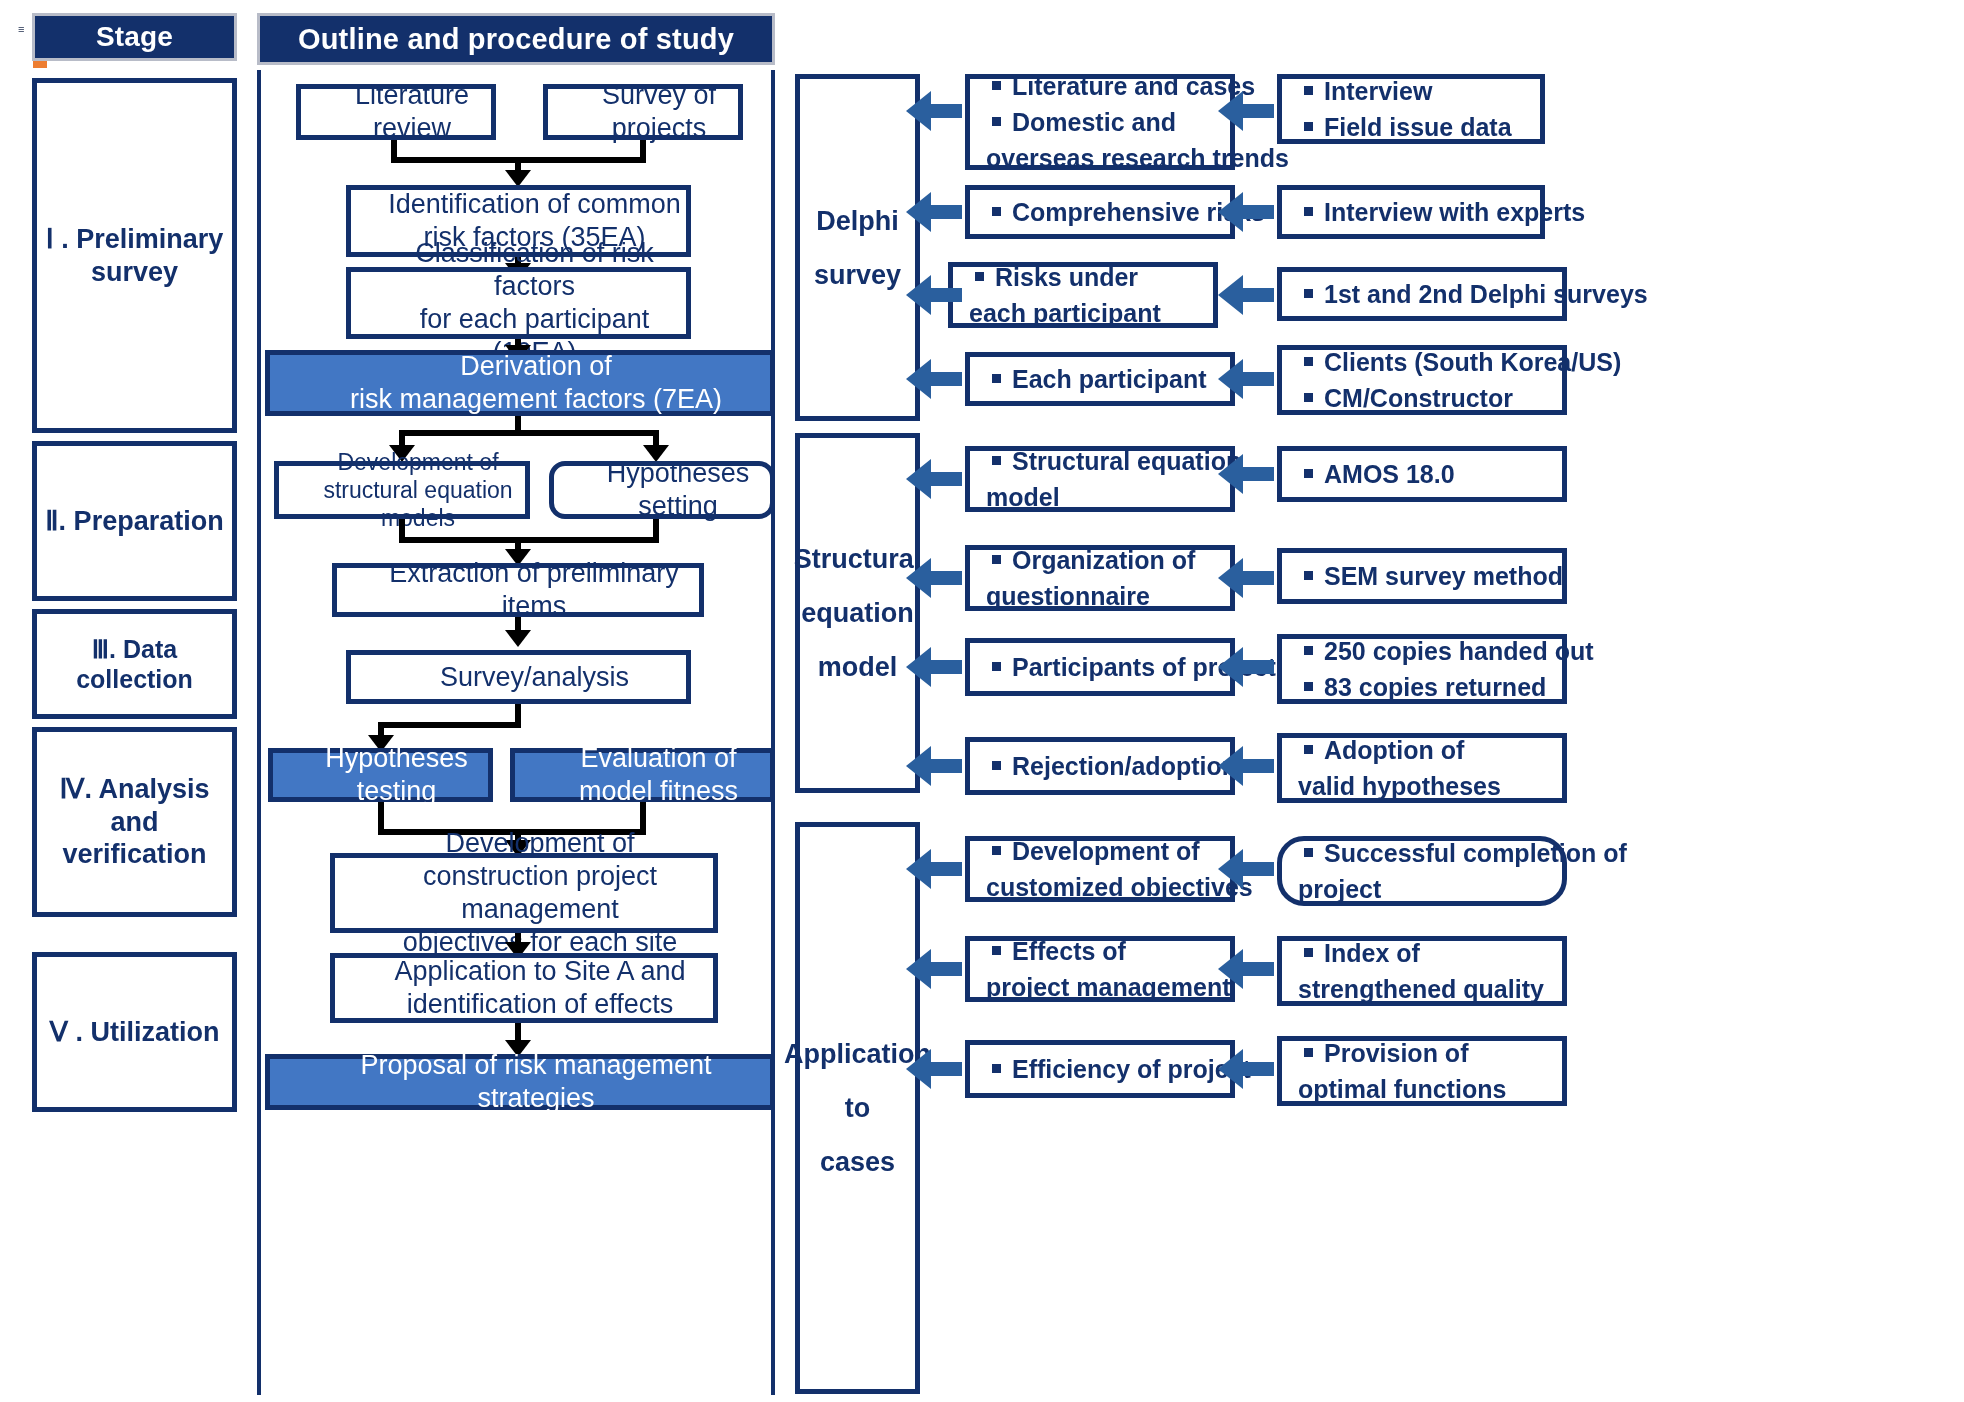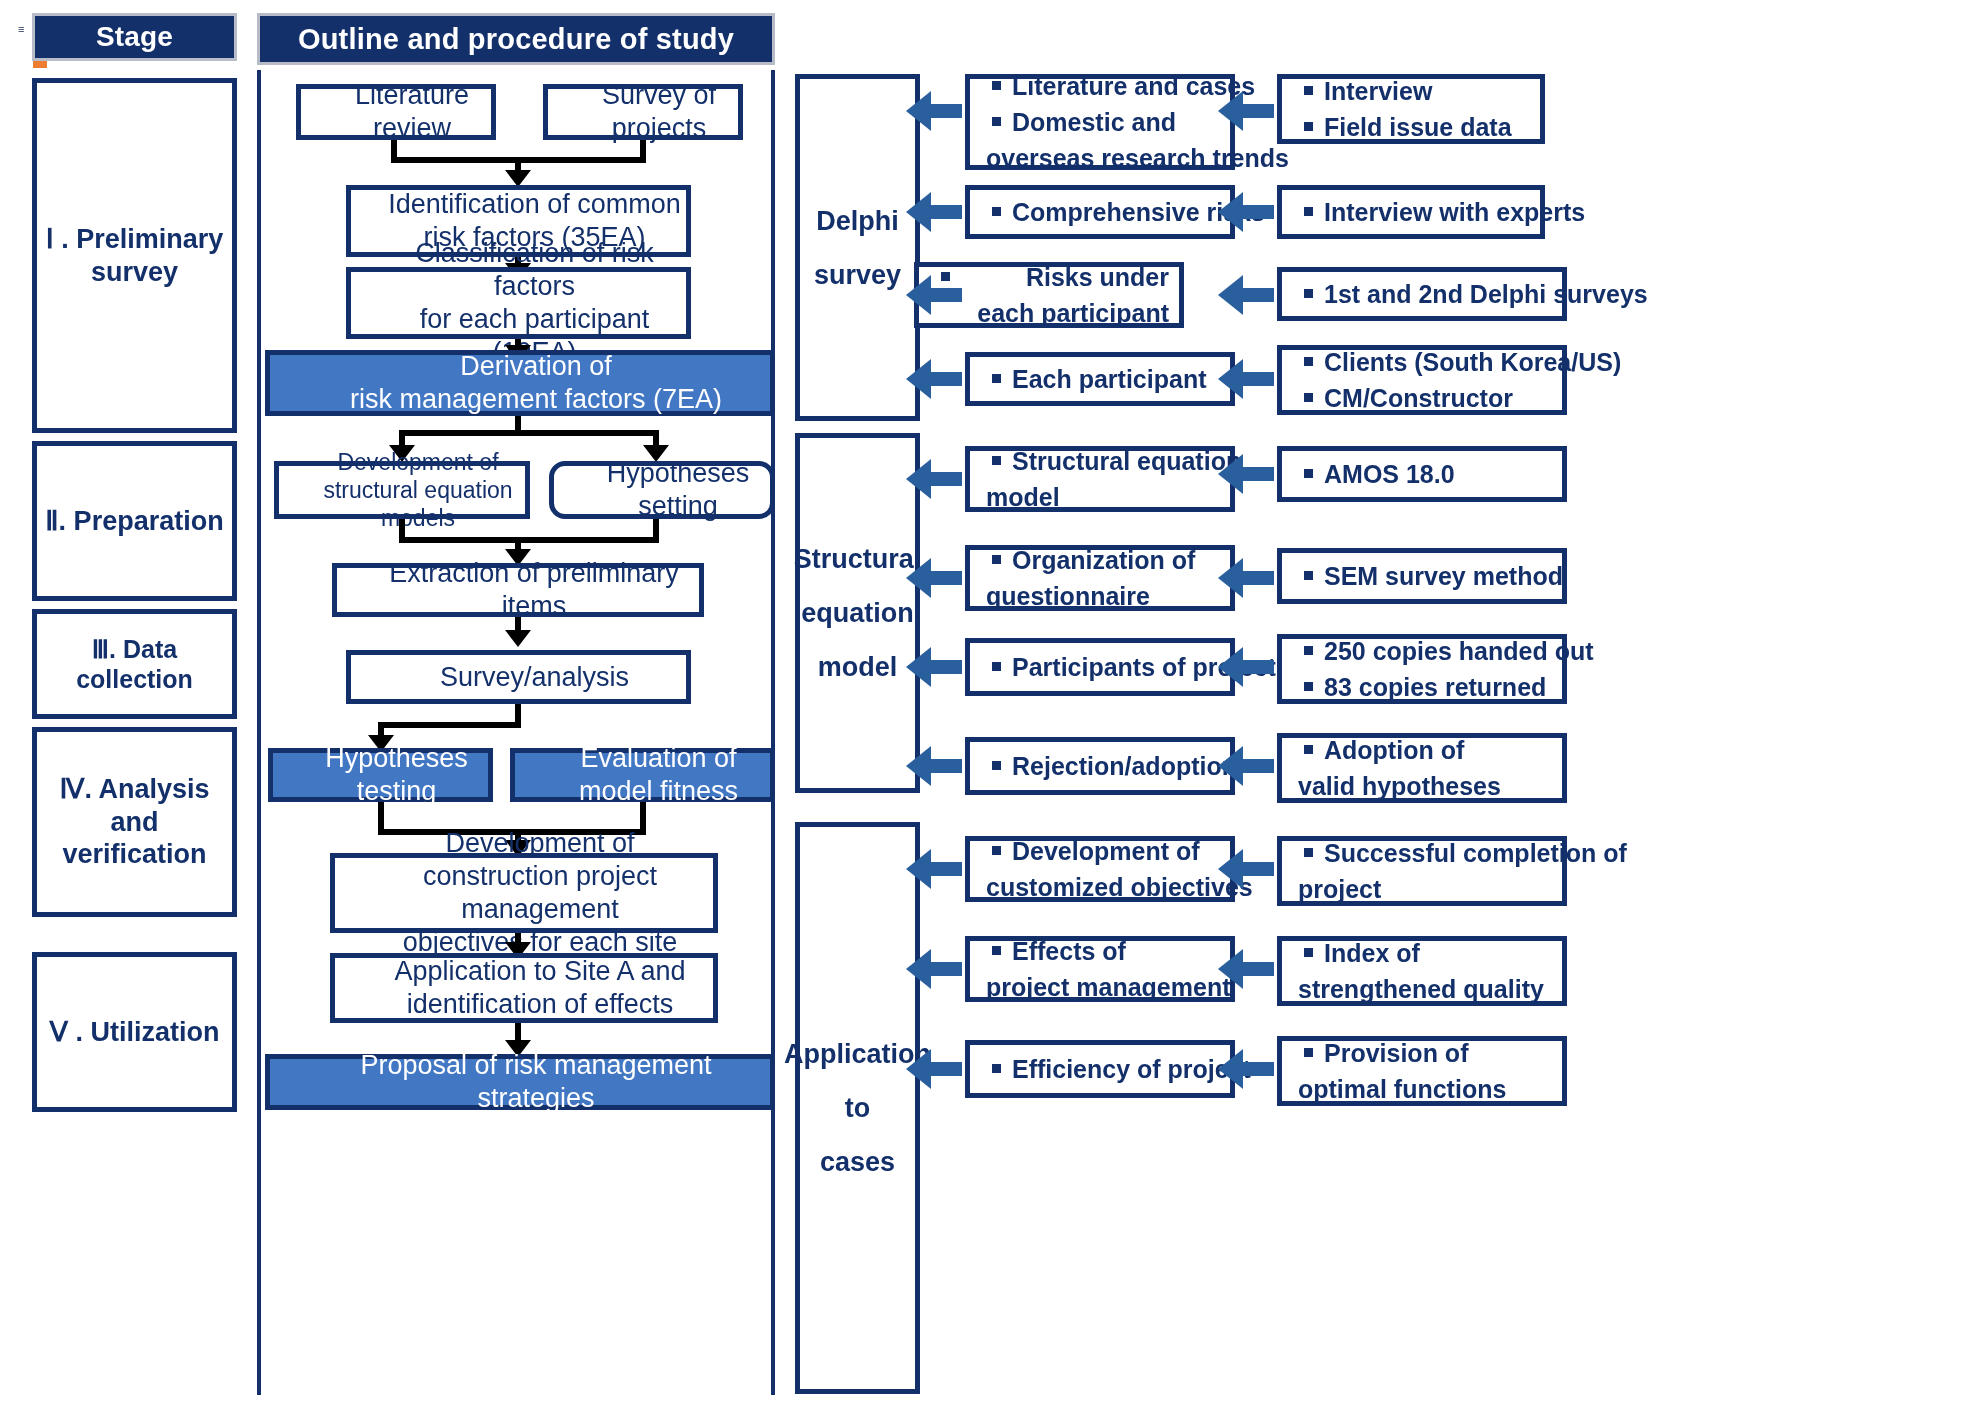--- a/index.html
+++ b/index.html
@@ -253,21 +253,21 @@
 
   <div class="abs bul" style="left:965px; top:185px; width:270px; height:54px;">
     <div class="li">Comprehensive risks</div>
   </div>
   <div class="barrow" style="left:930px; top:205px; width:32px;"></div>
   <div class="abs bul" style="left:1277px; top:185px; width:268px; height:54px;">
     <div class="li">Interview with experts</div>
   </div>
   <div class="barrow" style="left:1242px; top:205px; width:32px;"></div>
 
-  <div class="abs bul" style="left:914px; top:262px; width:270px; height:66px;text-align:right;">
+  <div class="abs bul" style="left:948px; top:262px; width:270px; height:66px;">
     <div class="li">Risks under</div>
     <div class="li cont">each participant</div>
   </div>
   <div class="barrow" style="left:930px; top:288px; width:32px;"></div>
   <div class="abs bul" style="left:1277px; top:267px; width:290px; height:54px;">
     <div class="li">1st and 2nd Delphi surveys</div>
   </div>
   <div class="barrow" style="left:1242px; top:288px; width:32px;"></div>
 
   <div class="abs bul" style="left:965px; top:352px; width:270px; height:54px;">
@@ -326,21 +326,21 @@
 
   <div class="abs box group" style="left:795px; top:822px; width:125px; height:572px; white-space:pre-line;">Application
 to
 cases</div>
 
   <div class="abs bul" style="left:965px; top:836px; width:270px; height:66px;">
     <div class="li">Development of</div>
     <div class="li cont">customized objectives</div>
   </div>
   <div class="barrow" style="left:930px; top:862px; width:32px;"></div>
-  <div class="abs bul" style="left:1277px; top:836px; width:290px; height:70px;">
+  <div class="abs bul" style="left:1277px; top:836px; width:290px; height:70px;border-radius:27px;">
     <div class="li">Successful completion of</div>
     <div class="li cont">project</div>
   </div>
   <div class="barrow" style="left:1242px; top:862px; width:32px;"></div>
 
   <div class="abs bul" style="left:965px; top:936px; width:270px; height:66px;">
     <div class="li">Effects of</div>
     <div class="li cont">project management</div>
   </div>
   <div class="barrow" style="left:930px; top:962px; width:32px;"></div>

